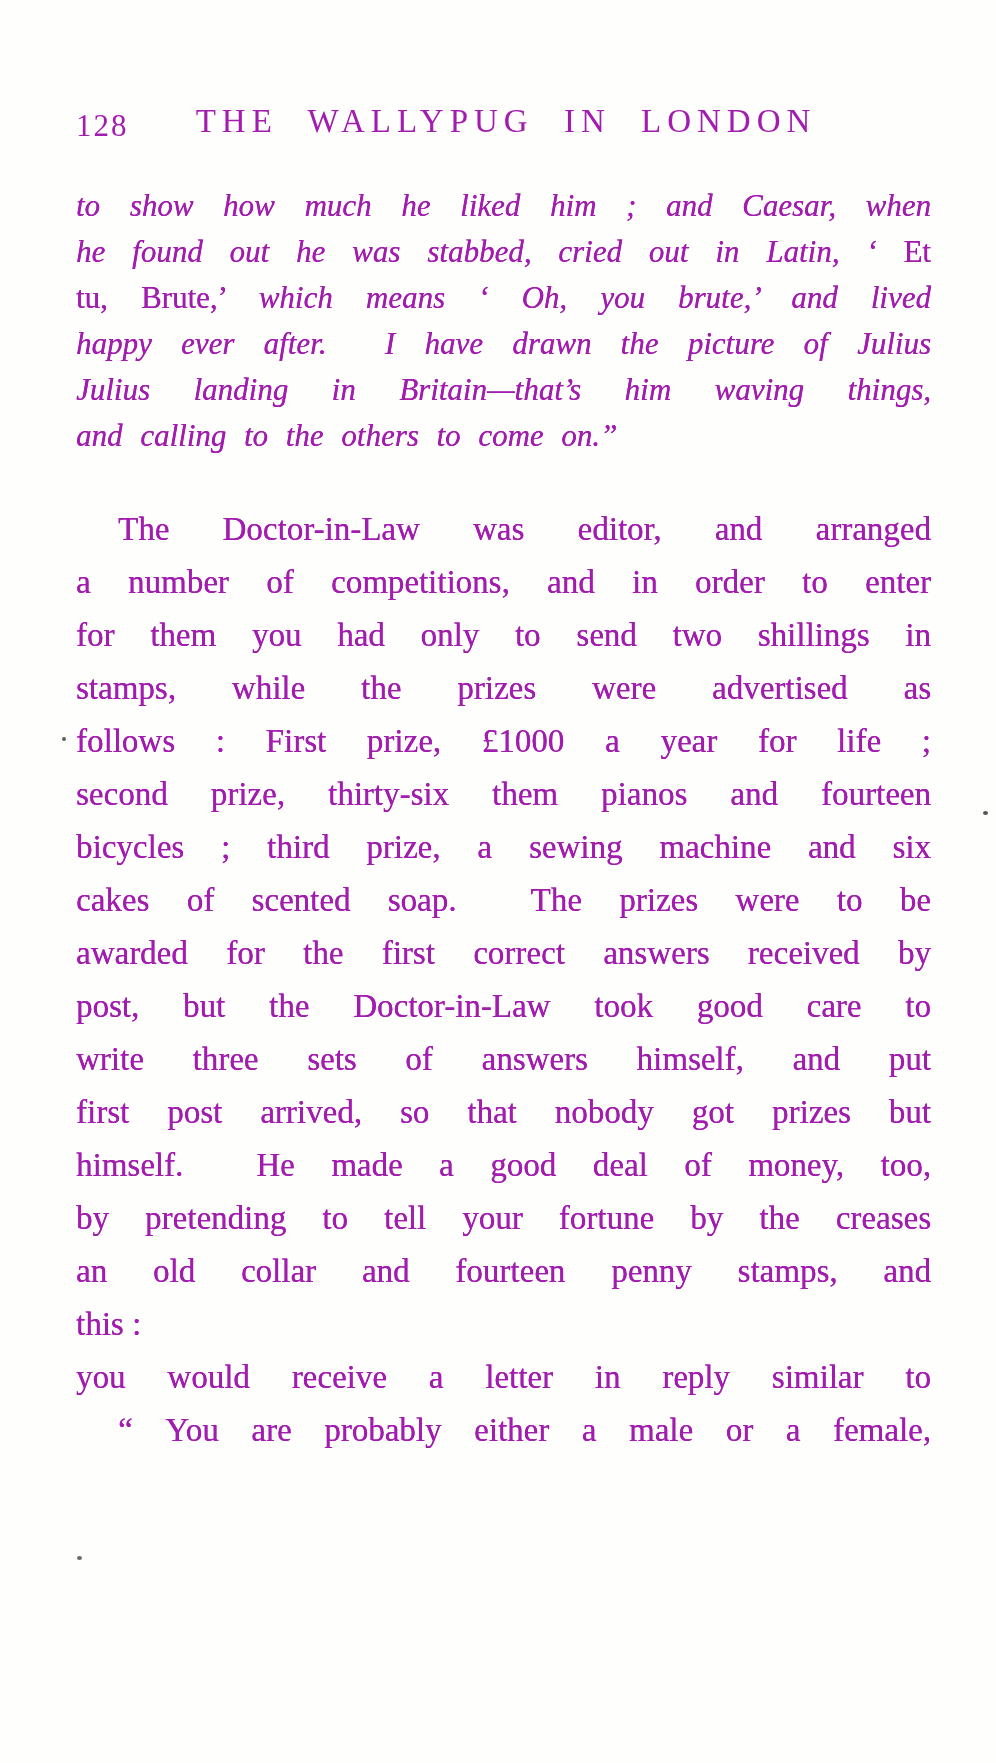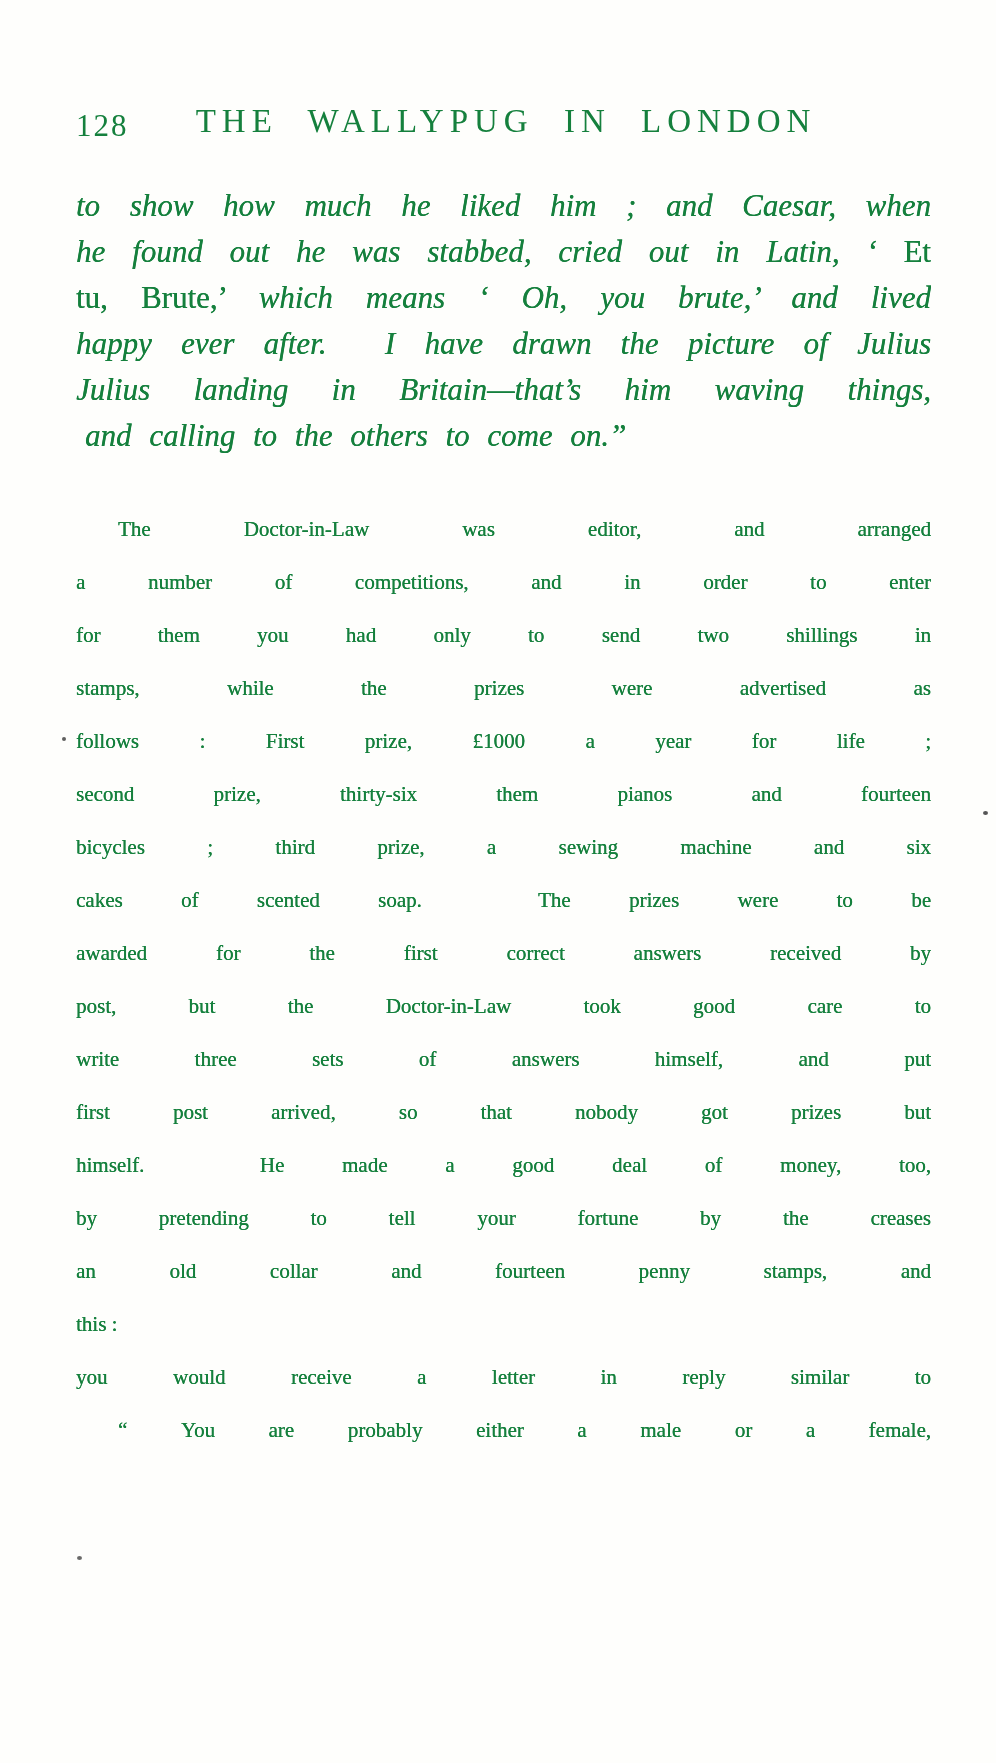--- a/index.html
+++ b/index.html
@@ -10,21 +10,21 @@
     width: 996px;
     height: 1763px;
     background: #ffffff;
     font-family: "Liberation Serif", "DejaVu Serif", serif;
   }
   .page {
     position: relative;
     width: 996px;
     height: 1763px;
     background: #fefefc;
-    color: #15803d;
+    color: #a21caf;
     overflow: hidden;
   }
   
   .header {
     position: absolute;
     top: 103px;
     left: 0;
     right: 0;
     height: 44px;
   }
@@ -58,24 +58,24 @@
   .quote {
     top: 183px;
     font-size: 31px;
   }
   .quote .line {
     height: 46px;
     line-height: 46px;
   }
   .quote .it { font-style: italic; }
   .quote .rm { font-style: normal; }
-  .quote .line:not(.just) { word-spacing: 0.32em; margin-left: 9px; }
+  .quote .line:not(.just) { word-spacing: 0.32em; }
   .body-text {
     top: 503px;
-    font-size: 21px;
+    font-size: 33px;
   }
   .body-text .line {
     height: 53px;
     line-height: 53px;
   }
   .line {
     overflow: hidden;
     white-space: normal;
   }
   .line.just {

